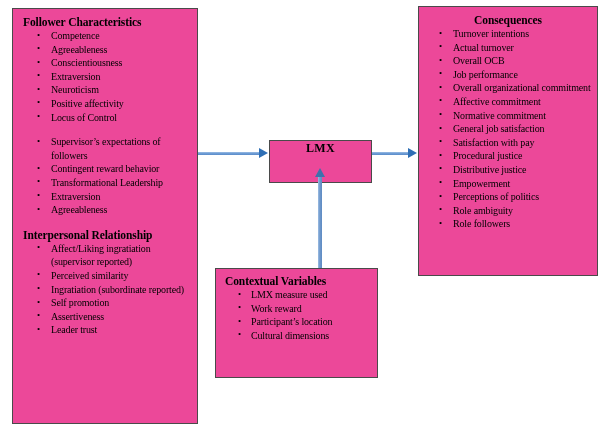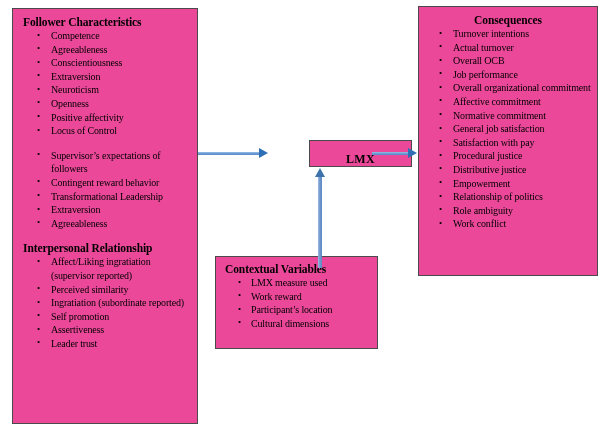--- a/index.html
+++ b/index.html
@@ -72,37 +72,36 @@
   }
 
   .group { margin-bottom: 0; }
   .group-gap { height: 11px; }
 
   
   #lmx-box {
     left: 269px;
     top: 140px;
     width: 103px;
-    height: 27px;
+    height: 43px;
     display: flex;
-    align-items: flex-end;
+    align-items: flex-start;
     justify-content: center;
-    margin-left: 40px;
   }
   #lmx-box .box-title {
     font-size: 12px;
     letter-spacing: 0.3px;
   }
 
   
   #contextual-box {
     left: 215px;
-    top: 256px;
+    top: 268px;
     width: 163px;
-    height: 93px;
+    height: 110px;
     padding: 5px 18px 3px 3px;
   }
   #contextual-box ul.bullets li { padding-left: 32px; }
   #contextual-box ul.bullets li::before { left: 19px; }
 
   
   #consequences-box {
     left: 418px;
     top: 6px;
     width: 180px;
@@ -174,21 +173,20 @@
 <div class="box" id="predictors-box">
 
   <div class="group">
     <div class="box-title title-left">Follower Characteristics</div>
     <ul class="bullets">
       <li>Competence</li>
       <li>Agreeableness</li>
       <li>Conscientiousness</li>
       <li>Extraversion</li>
       <li>Neuroticism</li>
-      <li>Openness</li>
       <li>Positive affectivity</li>
       <li>Locus of Control</li>
     </ul>
   </div>
 
   <div class="group-gap"></div>
 
   <div class="group">
     <ul class="bullets">
       <li>Supervisor’s expectations of followers</li>
@@ -237,23 +235,23 @@
     <li>Overall OCB</li>
     <li>Job performance</li>
     <li>Overall organizational commitment</li>
     <li>Affective commitment</li>
     <li>Normative commitment</li>
     <li>General job satisfaction</li>
     <li>Satisfaction with pay</li>
     <li>Procedural justice</li>
     <li>Distributive justice</li>
     <li>Empowerment</li>
-    <li>Relationship of politics</li>
+    <li>Perceptions of politics</li>
     <li>Role ambiguity</li>
-    <li>Work conflict</li>
+    <li>Role followers</li>
   </ul>
 </div>
 
 <div class="arrow-h" id="arrow-left-to-lmx">
   <div class="shaft"></div>
   <div class="head"></div>
 </div>
 
 <div class="arrow-h" id="arrow-lmx-to-right">
   <div class="shaft"></div>

